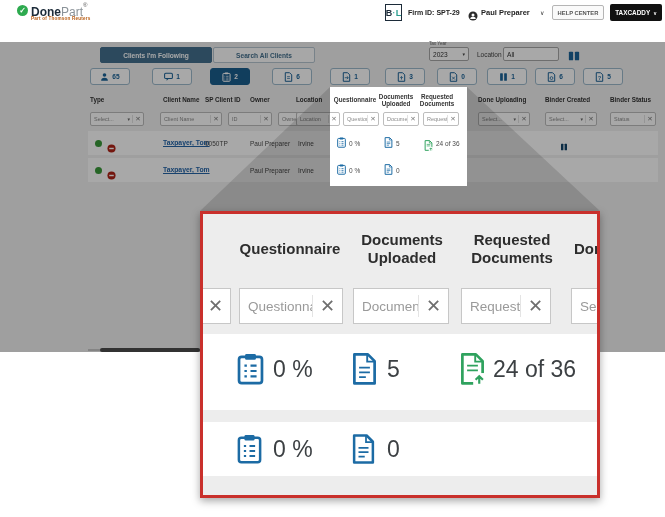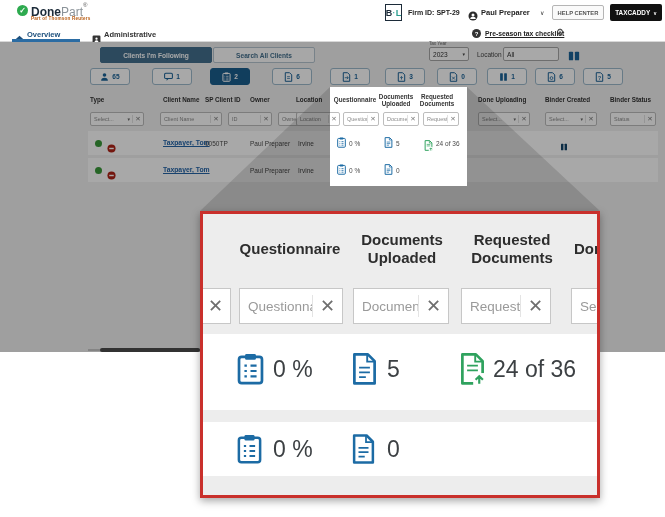--- a/index.html
+++ b/index.html
@@ -103,41 +103,20 @@
     </span>
     <div class="abs user-name" style="left:481px;top:8px;">Paul Preparer</div>
     <div class="abs chev" style="left:540px;top:9px;">∨</div>
 
     <div class="abs btn-help" style="left:552px;top:5px;width:52px;height:15px;">HELP CENTER</div>
     <div class="abs btn-tax" style="left:610px;top:4px;width:52px;height:17px;">
       <span>TAXCADDY</span>
       <span style="font-size:5px;">∨</span>
     </div>
 
-    <div class="tabrow">
-      <span class="abs" style="left:15px;top:4px;color:#1c4f7c;">
-        <svg width="9" height="9" viewBox="0 0 16 16">
-            <path d="M1.5 7L8 1.5L14.5 7V14.5H10V9.5H6V14.5H1.5Z" fill="#1c4f7c"></path>
-          </svg>
-      </span>
-      <span class="abs tab-label" style="left:27px;top:4px;color:#1c4f7c;">Overview</span>
-      <div class="tab-underline"></div>
-      <span class="abs" style="left:92px;top:4px;">
-        <svg width="9" height="9" viewBox="0 0 16 16">
-            <rect x="1" y="1" width="14" height="14" rx="2" fill="#333"></rect>
-            <circle cx="8" cy="6.5" r="2" fill="#fff"></circle>
-            <path d="M4.5 12.5a3.5 3 0 0 1 7 0z" fill="#fff"></path>
-          </svg>
-      </span>
-      <span class="abs tab-label" style="left:104px;top:4px;color:#333;">Administrative</span>
-
-      <span class="abs qmark" style="left:472px;top:3px;">?</span>
-      <span class="abs link-small" style="left:485px;top:4px;">Pre-season tax checklist</span>
-      <span class="abs gear" style="left:556px;top:2px;">⚙</span>
-    </div>
 
     <div class="content-bg"></div>
 
     <div class="abs pill pill-active" style="left:100px;top:47px;width:112px;height:16px;">Clients I'm Following</div>
     <div class="abs pill pill-idle" style="left:213px;top:47px;width:102px;height:16px;">Search All Clients</div>
 
     <div class="abs mini-label" style="left:429px;top:41px;">Tax Year</div>
     <div class="abs mini-select" style="left:429px;top:47px;width:40px;height:14px;">
       <span>2023</span>
       <span style="font-size:5px;color:#444;">▾</span>

